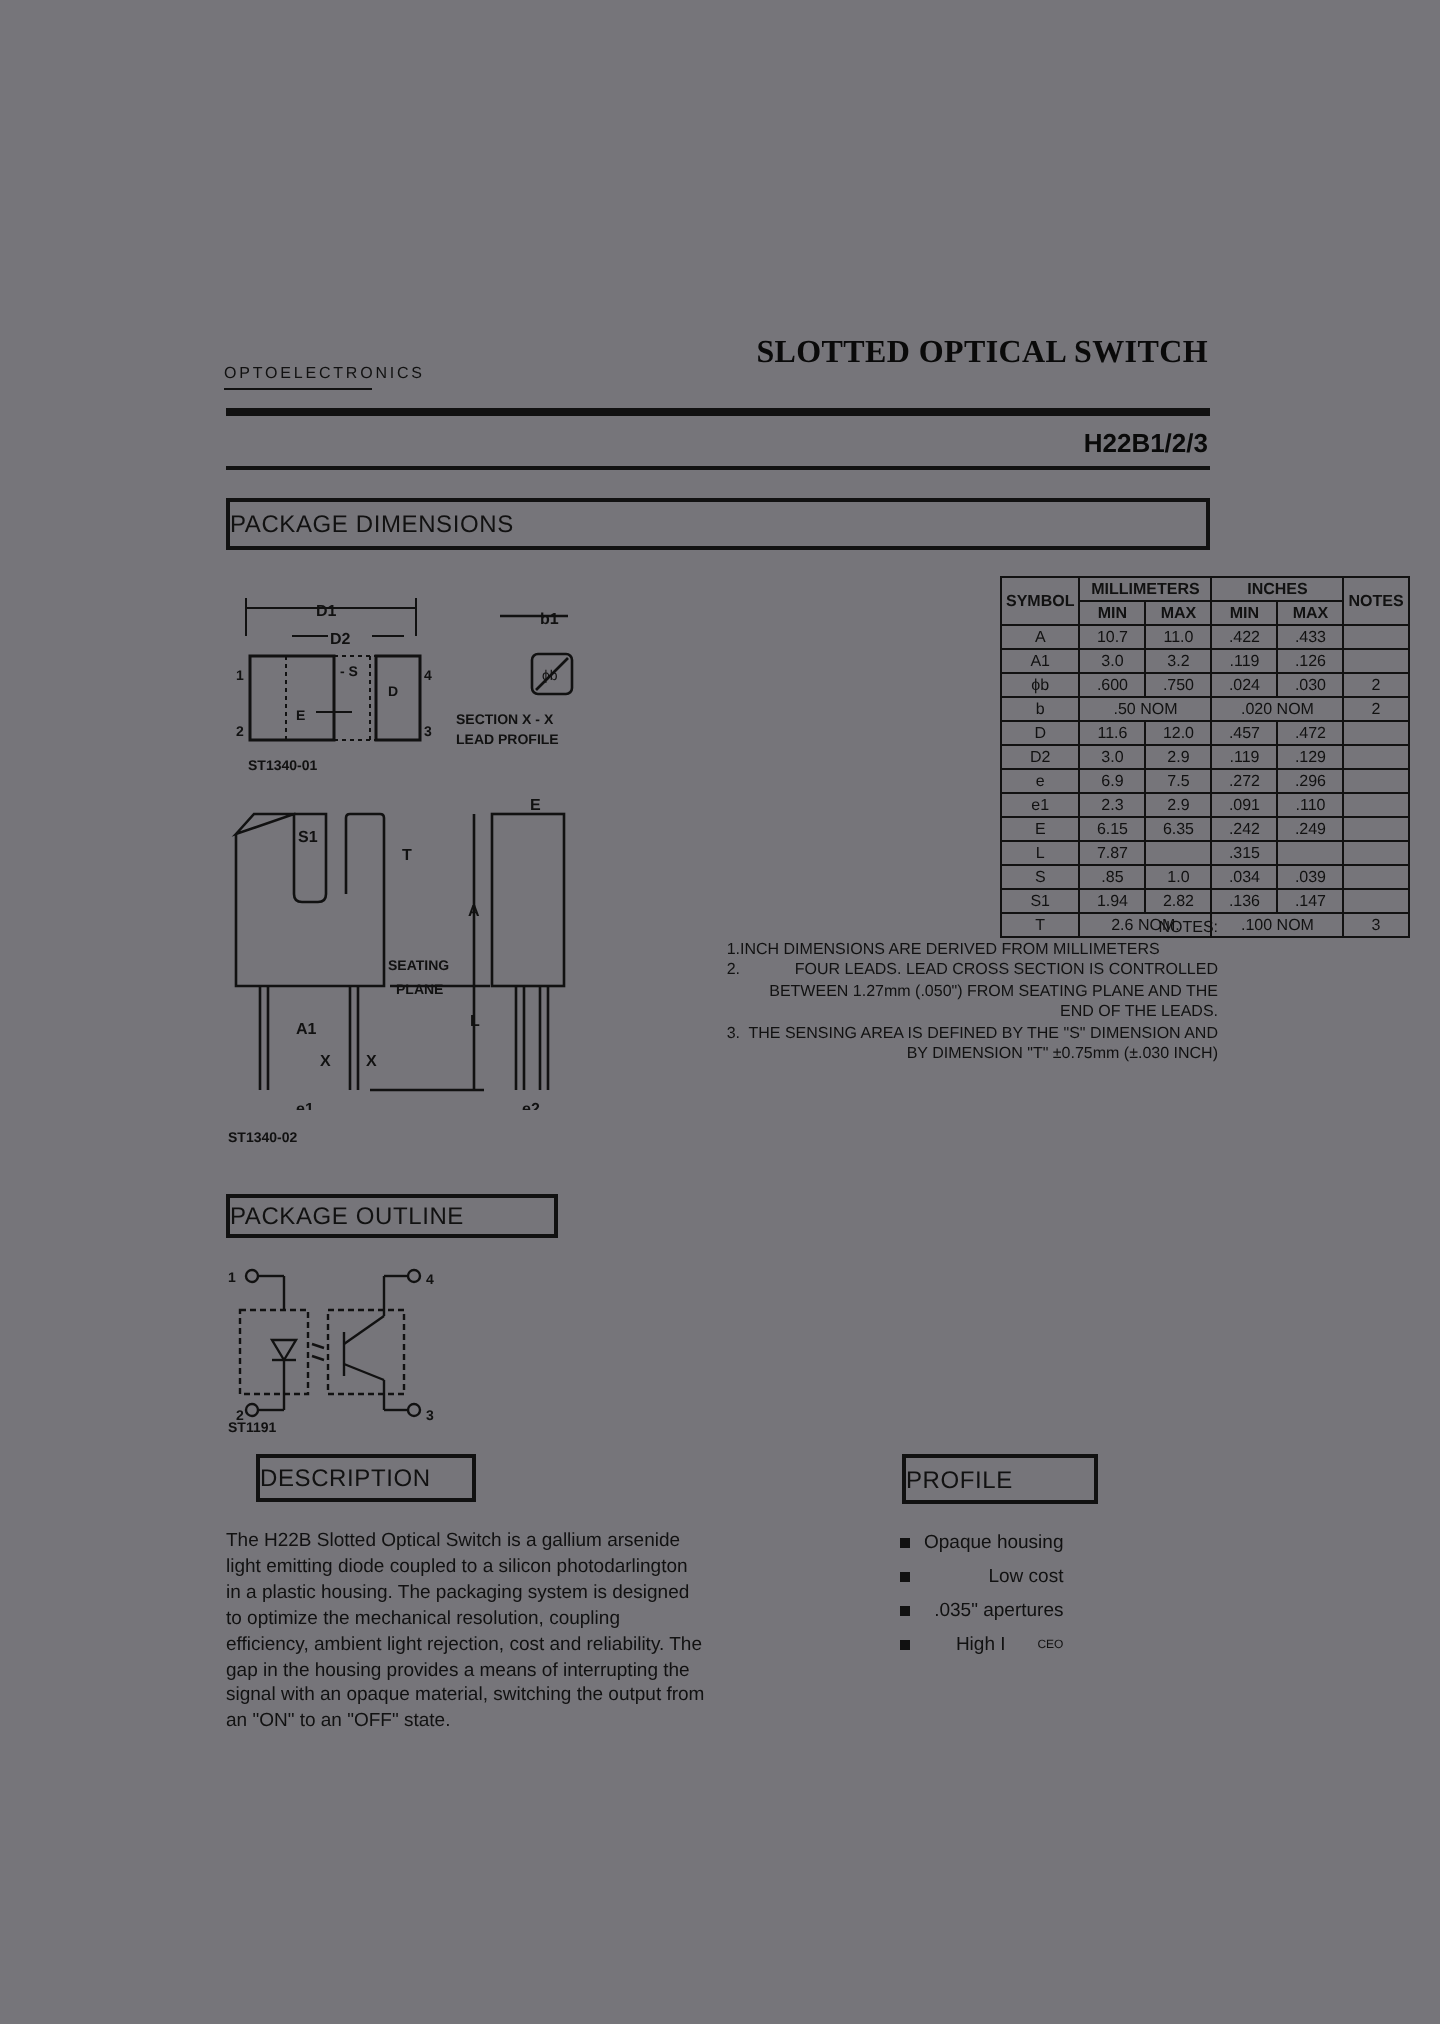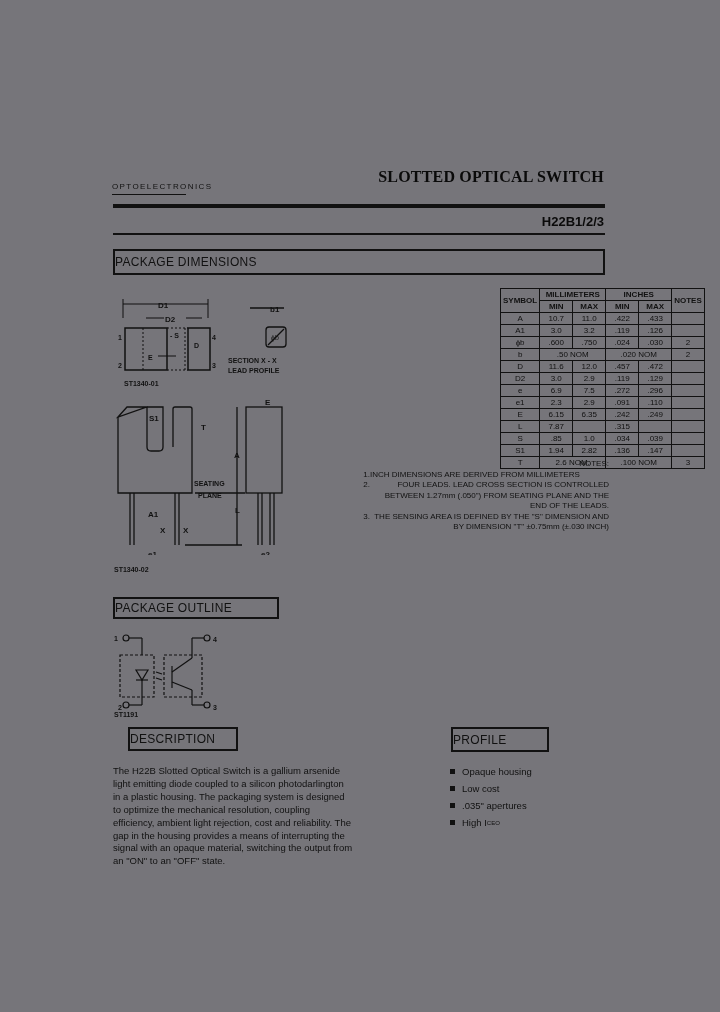--- a/index.html
+++ b/index.html
@@ -73,21 +73,21 @@
   .notes .n { display: flex; }
   .notes .n .num { width: 11px; flex: none; }
 
   .desc-text {
     left: 113px; top: 765px; width: 240px; font-size: 9.5px; line-height: 12.9px; color: #111;
   }
   .features {
     left: 450px; top: 763px; list-style: none; margin: 0; padding: 0;
     font-size: 9.5px; color: #111;
   }
-  .features li { display: flex; align-items: center; height: 17px; }
+  .features li { display: flex; align-items: center; height: 17px; justify-content: space-between; }
   .features li .bullet { width: 5px; height: 5px; background: #111; margin-right: 7px; flex: none; }
 
   .diag-label { font-size: 7px; color: #111; white-space: nowrap; font-weight: bold; }
 </style>
 </head>
 <body>
 
 <div class="abs logo">
   <div class="logo-sub">OPTOELECTRONICS</div>
   <div class="logo-rule"></div>

